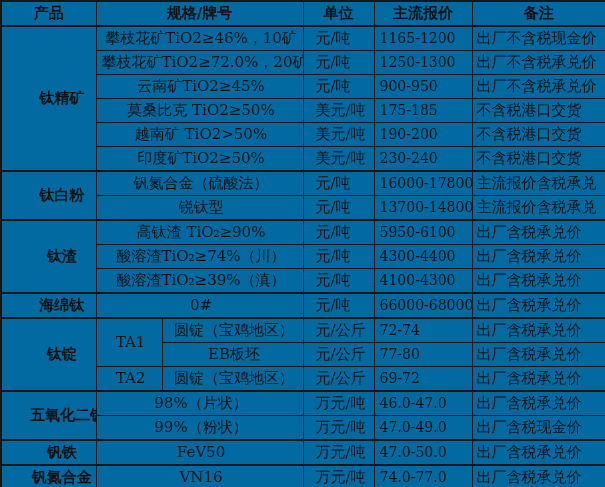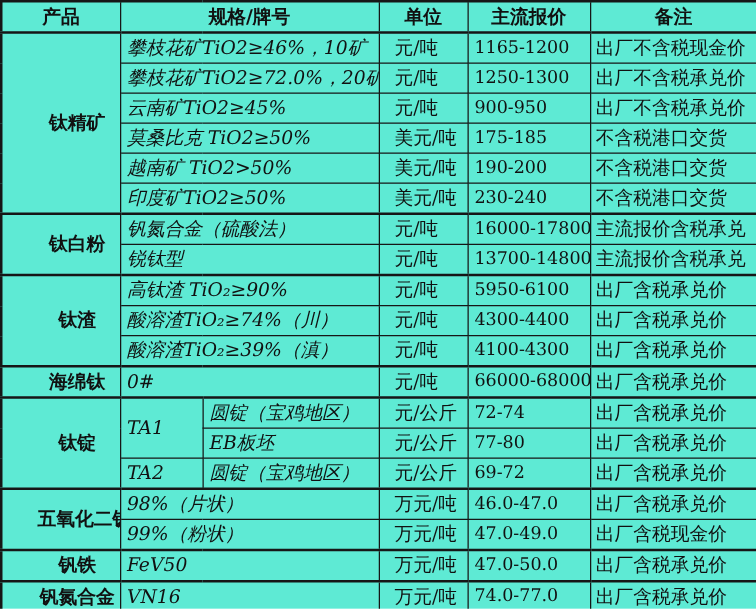--- a/index.html
+++ b/index.html
@@ -3,21 +3,21 @@
 <meta charset="utf-8">
 <style>
   html, body {
     margin: 0;
     padding: 0;
     background: #ffffff;
   }
   .page {
     width: 605px;
     height: 487px;
-    background: #5eead4;
+    background: #0369a1;
     box-sizing: border-box;
     font-family: "DejaVu Serif", "Liberation Serif", serif;
   }
   table.price-table {
     width: 605px;
     table-layout: fixed;
     border-collapse: collapse;
     border: 2px solid #161616;
   }
   th, td {
@@ -38,23 +38,22 @@
   tr.group-start td {
     border-top: 2px solid #161616;
   }
   td.product {
     text-align: center;
     font-weight: bold;
     font-size: 15px;
     padding-left: 28px;
   }
   td.spec {
-    text-align: left;
+    text-align: center;
     padding-left: 5px;
-    font-style: italic;
   }
   td.unit {
     text-align: left;
     padding-left: 12px;
     margin-top: 46px;
   }
   td.price {
     text-align: left;
     padding-left: 5px;
     font-size: 14px;

